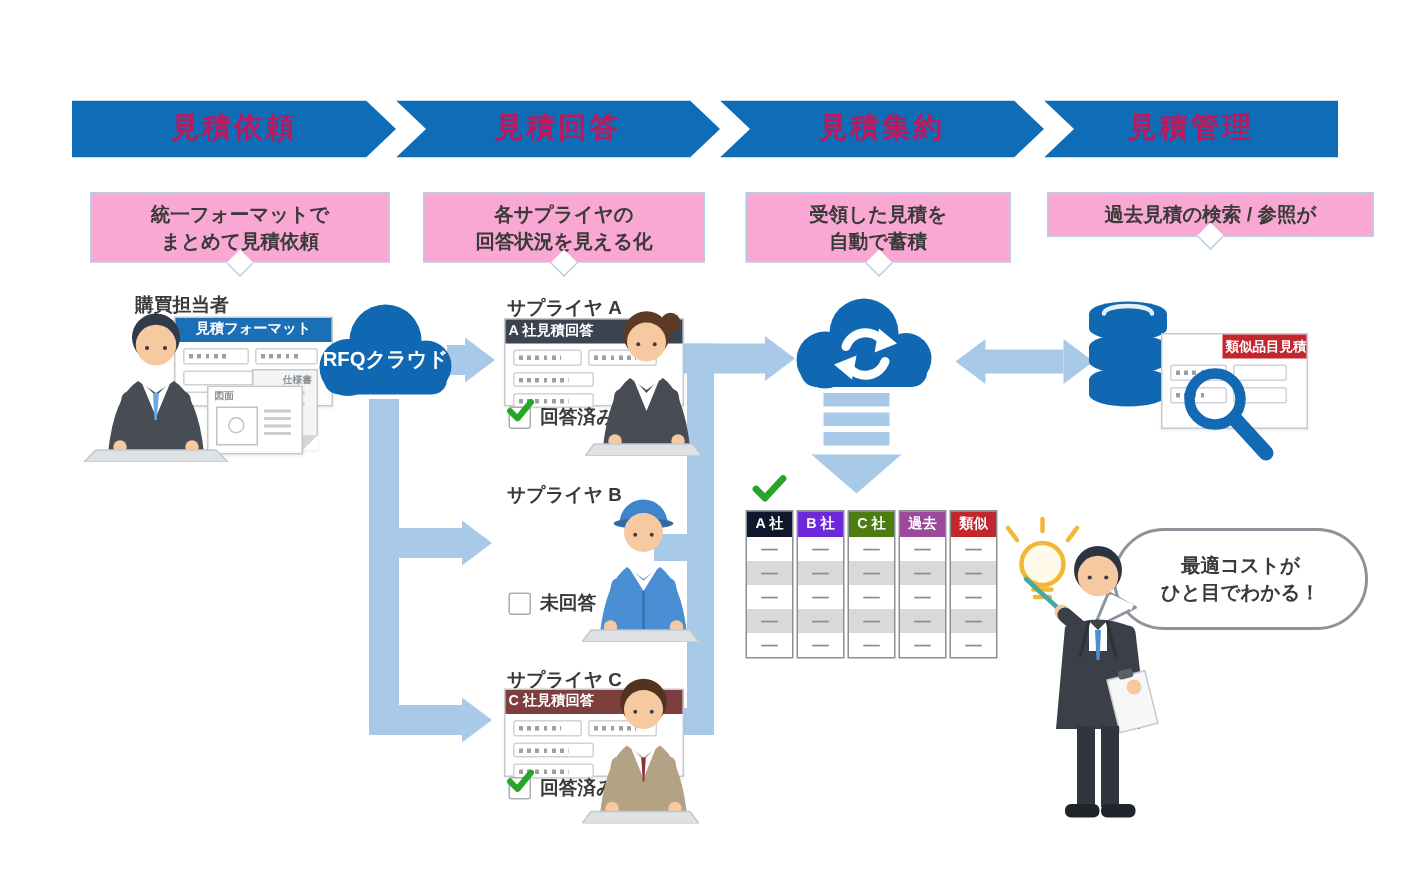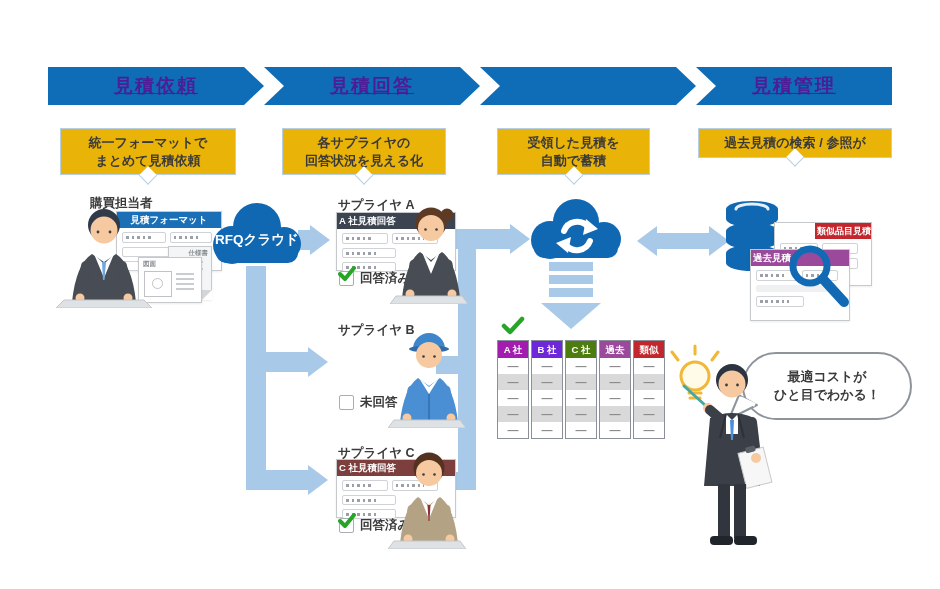--- a/index.html
+++ b/index.html
@@ -1,22 +1,22 @@
 <!DOCTYPE html>
 <html><head>
 <meta charset="utf-8">
 <style>
   html,body{margin:0;padding:0;background:#fff;}
   #app{position:relative;width:940px;height:589px;background:#fff;overflow:hidden;
        font-family:"Liberation Sans","DejaVu Sans",sans-serif;color:#3a3a3a;}
   .abs{position:absolute;}
   .stage-label{position:absolute;top:67px;height:38px;line-height:38px;text-align:center;
-       color:#4c1d95;font-size:19px;font-weight:bold;letter-spacing:2px;z-index:2;text-decoration:underline;}
-  .note{position:absolute;top:128px;background:#eab308;border:1.5px solid #b7cfe3;
-       text-align:center;font-size:13px;font-weight:bold;line-height:1.35;padding:5px 6px;z-index:2;}
+       color:#be185d;font-size:19px;font-weight:bold;letter-spacing:2px;z-index:2;}
+  .note{position:absolute;top:128px;background:#f9a8d4;border:1.5px solid #b7cfe3;
+       text-align:center;font-size:13px;font-weight:bold;line-height:1.35;padding:5px 18px;z-index:2;}
   .note::after{content:"";position:absolute;left:50%;bottom:-7.5px;width:12px;height:12px;background:#fff;
        border-right:1.5px solid #b7cfe3;border-bottom:1.5px solid #b7cfe3;transform:translateX(-50%) rotate(45deg);}
   .conn{position:absolute;background:#a9c9e8;z-index:1;}
   .tri{position:absolute;width:0;height:0;z-index:1;}
   .tri-r{border-top:15px solid transparent;border-bottom:15px solid transparent;border-left:20px solid #a9c9e8;}
   .tri-l{border-top:15px solid transparent;border-bottom:15px solid transparent;border-right:20px solid #a9c9e8;}
   .tri-d{border-left:30px solid transparent;border-right:30px solid transparent;border-top:26px solid #a9c9e8;}
   .card{position:absolute;background:#fff;border:1px solid #c6c9cc;box-shadow:0 1px 2px rgba(0,0,0,.08);z-index:2;}
   .card .head{height:16px;line-height:16px;color:#fff;font-size:9.5px;font-weight:bold;padding-left:2px;
        white-space:nowrap;overflow:hidden;}
@@ -50,20 +50,21 @@
   <svg class="abs" style="left:48px;top:67px;" width="844" height="38" viewBox="0 0 844 38">
     <g fill="#0e6db6">
       <polygon points="0,0 196,0 216,19 196,38 0,38"></polygon>
       <polygon points="216,0 412,0 432,19 412,38 216,38 236,19"></polygon>
       <polygon points="432,0 628,0 648,19 628,38 432,38 452,19"></polygon>
       <polygon points="648,0 844,0 844,38 648,38 668,19"></polygon>
     </g>
   </svg>
   <div class="stage-label" style="left:48px;width:216px;">見積依頼</div>
   <div class="stage-label" style="left:264px;width:216px;">見積回答</div>
+  <div class="stage-label" style="left:480px;width:216px;">見積集約</div>
   <div class="stage-label" style="left:696px;width:196px;">見積管理</div>
 
   <div class="note" style="left:60px;width:162px;">
     <div>統一フォーマットで</div>
     <div>まとめて見積依頼</div>
   </div>
   <div class="note" style="left:282px;width:150px;">
     <div>各サプライヤの</div>
     <div>回答状況を見える化</div>
   </div>
@@ -267,21 +268,21 @@
       <polygon points="-9,17 -21,7 -6,1" fill="#fff"></polygon>
     </g>
   </svg>
 
   <svg class="abs" style="left:501px;top:316px;z-index:2;" width="24" height="19" viewBox="0 0 24 19">
     <path d="M3,10 L9,16 L21,3" fill="none" stroke="#27a527" stroke-width="4.5" stroke-linecap="round" stroke-linejoin="round"></path>
   </svg>
 
   <div id="summary-table">
       <div class="tcol">
-        <div class="th" style="background: #a21caf;">A 社</div>
+        <div class="th" style="background: #0f172a;">A 社</div>
         <div class="td">—</div>
         <div class="td alt">—</div>
         <div class="td">—</div>
         <div class="td alt">—</div>
         <div class="td">—</div>
       </div>
       <div class="tcol">
         <div class="th" style="background: #6d28d9;">B 社</div>
         <div class="td">—</div>
         <div class="td alt">—</div>
@@ -329,33 +330,20 @@
     <div class="frow">
         <div class="fbox dotted" style="width:36px;"></div>
         <div class="fbox" style="width:34px;"></div>
       </div>
     <div class="frow">
         <div class="fbox dotted" style="width:36px;"></div>
         <div class="fbox" style="width:34px;"></div>
       </div>
   </div>
 
-  <div class="card" style="left:750px;top:249px;width:98px;height:70px;z-index:4;">
-    <div class="head" style="background:#9b4a9b;">過去見積</div>
-    <div class="frow">
-        <div class="fbox dotted" style="width:40px;"></div>
-        <div class="fbox dotted" style="width:34px;"></div>
-      </div>
-    <div class="frow">
-        <div class="fbox" style="width:78px;height:7px;border:none;background:#eef0f2;"></div>
-      </div>
-    <div class="frow">
-        <div class="fbox dotted" style="width:46px;"></div>
-      </div>
-  </div>
 
   <svg class="abs" style="left:780px;top:236px;z-index:5;" width="80" height="82" viewBox="0 0 80 82">
     <circle cx="30" cy="30" r="17" fill="none" stroke="#1269b4" stroke-width="7"></circle>
     <line x1="43" y1="43" x2="64" y2="66" stroke="#1269b4" stroke-width="10" stroke-linecap="round"></line>
   </svg>
 
   <svg class="abs" style="left:670px;top:344px;z-index:3;" width="50" height="62" viewBox="0 0 50 62">
     <g stroke="#f2b737" stroke-width="3" stroke-linecap="round" fill="none">
       <line x1="8" y1="16" x2="2" y2="8"></line>
       <line x1="25" y1="10" x2="25" y2="2"></line>

